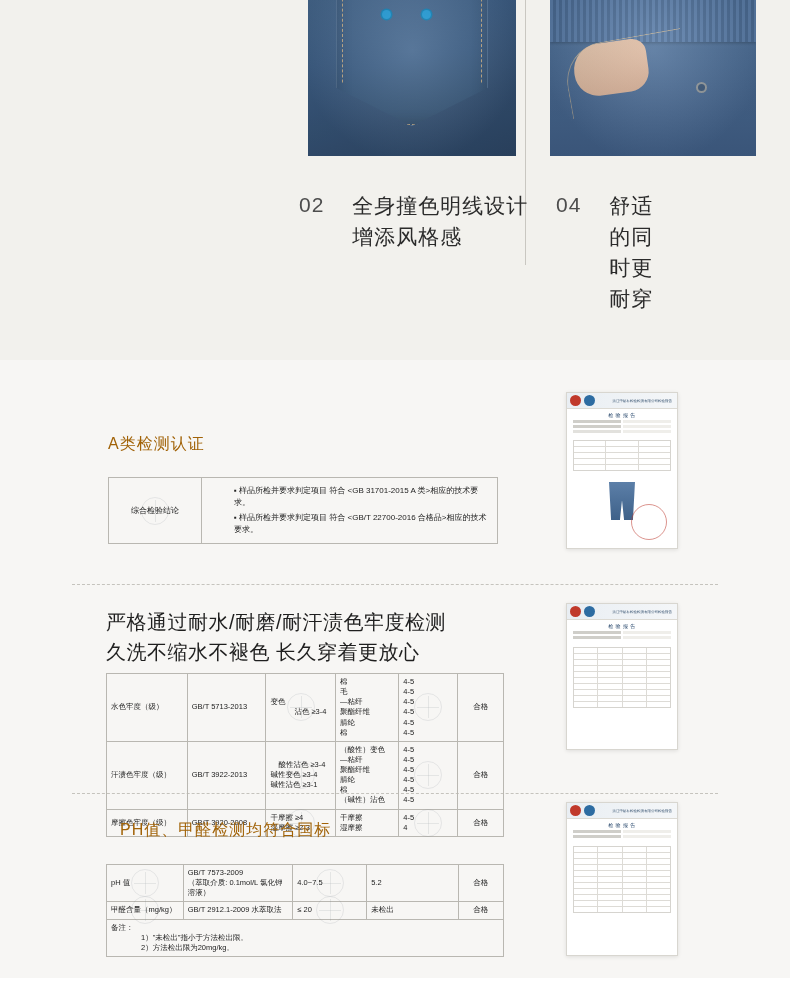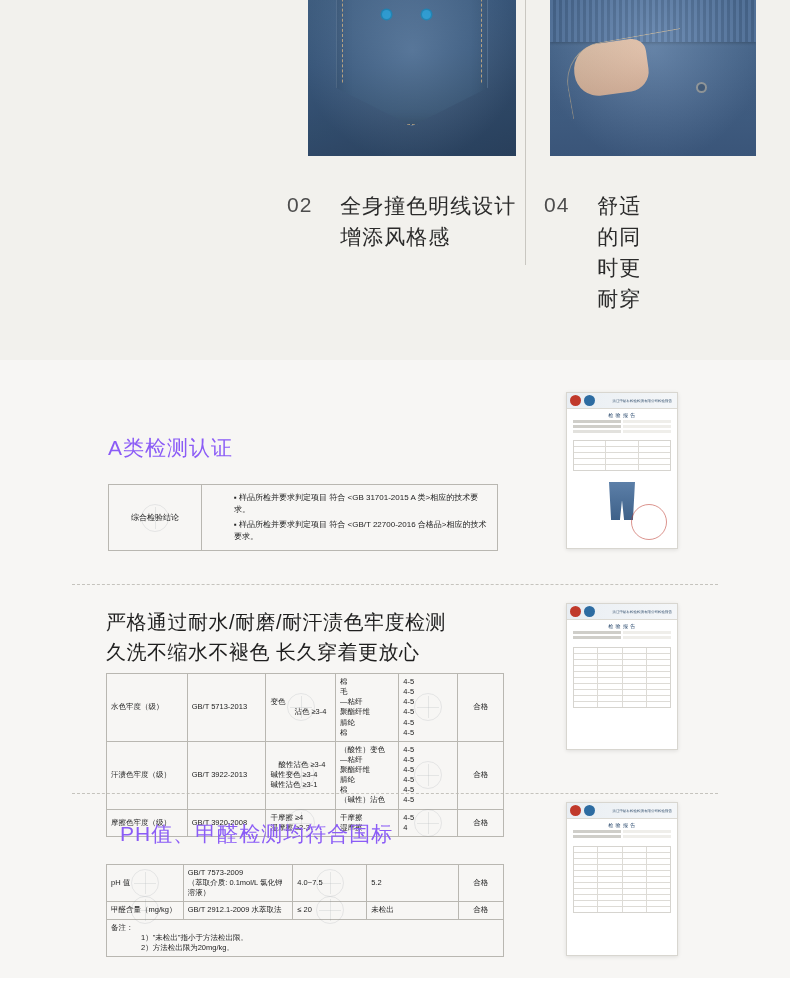--- a/index.html
+++ b/index.html
@@ -158,21 +158,21 @@
     top: -20px;
     left: 525px;
     width: 1px;
     height: 285px;
     background: #c9c7c1;
   }
 
   .captions {
     position: absolute;
     top: 190px;
-    left: 4px;
+    left: 16px;
     width: 654px;
     height: 80px;
   }
   .cap {
     position: absolute;
     display: flex;
     align-items: flex-start;
   }
   .cap-num {
     font-size: 21px;
@@ -206,22 +206,22 @@
     width: 646px;
     margin: 0 auto;
   }
   .dash-sep {
     width: 646px;
     margin: 0 auto;
     border-top: 1px dashed #c5c3bd;
     height: 0;
   }
   .cert-title {
-    font-size: 21px;
-    color: #8b5cf6;
+    font-size: 16px;
+    color: #a16207;
     letter-spacing: 1px;
     font-weight: 400;
   }
   .cert-title-lg {
     font-size: 20px;
     color: #1f1f1f;
     line-height: 30px;
     letter-spacing: 0.5px;
   }
 

